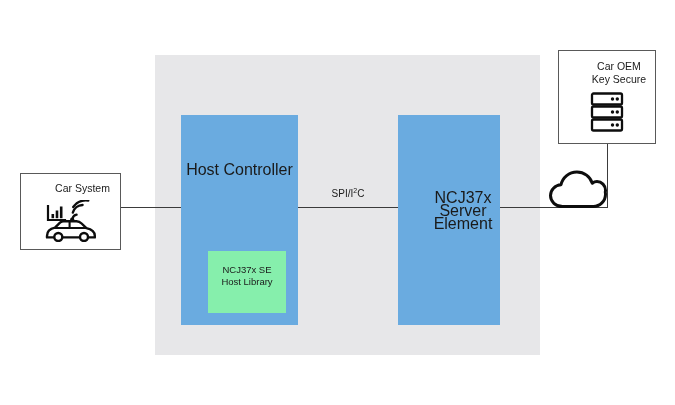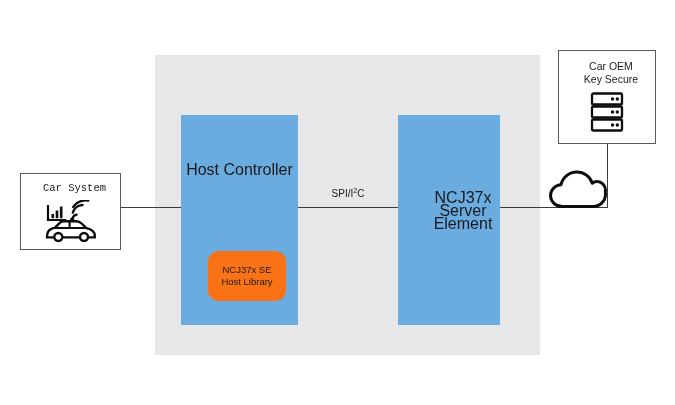--- a/index.html
+++ b/index.html
@@ -74,23 +74,22 @@
     top: 76px;
     margin-left: 14px;
   }
 
   
   .inner-box {
     position: absolute;
     left: 208px;
     top: 251px;
     width: 78px;
-    height: 50px;
-    background: #f97316;
-    border-radius: 11px;
+    height: 62px;
+    background: #86efac;
   }
   .inner-box-label {
     position: absolute;
     left: 0;
     top: 13px;
     width: 100%;
     text-align: center;
     font-size: 9.5px;
     color: #1a1a1a;
     line-height: 12px;
@@ -101,31 +100,30 @@
     position: absolute;
     background: #ffffff;
     border: 1px solid #595959;
     box-sizing: border-box;
   }
   #car-system-box {
     left: 20px;
     top: 173px;
     width: 101px;
     height: 77px;
-    font-family: Liberation Mono, monospace;
   }
   #key-server-box {
     left: 558px;
     top: 50px;
     width: 98px;
     height: 94px;
   }
   .node-title {
     position: absolute;
-    left: 4px;
+    left: 12px;
     width: 100%;
     text-align: center;
     font-size: 10.5px;
     color: #1a1a1a;
     line-height: 13px;
   }
   #car-system-title { top: 8px; }
   #key-server-title { top: 9px; }
 
   .node-icon {

